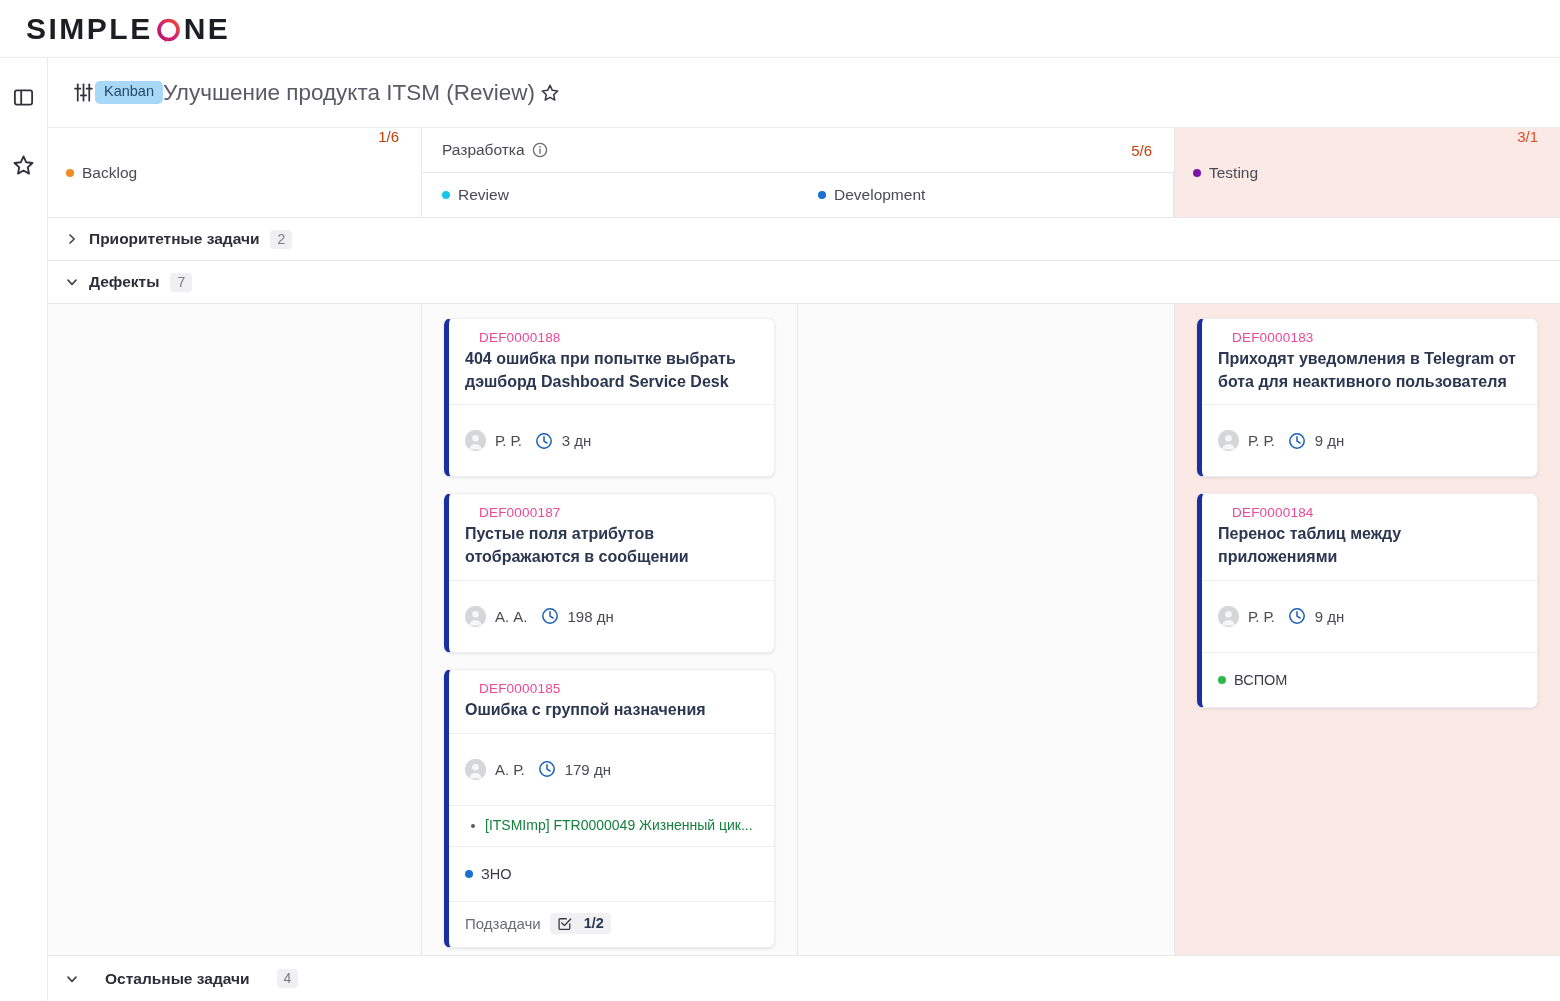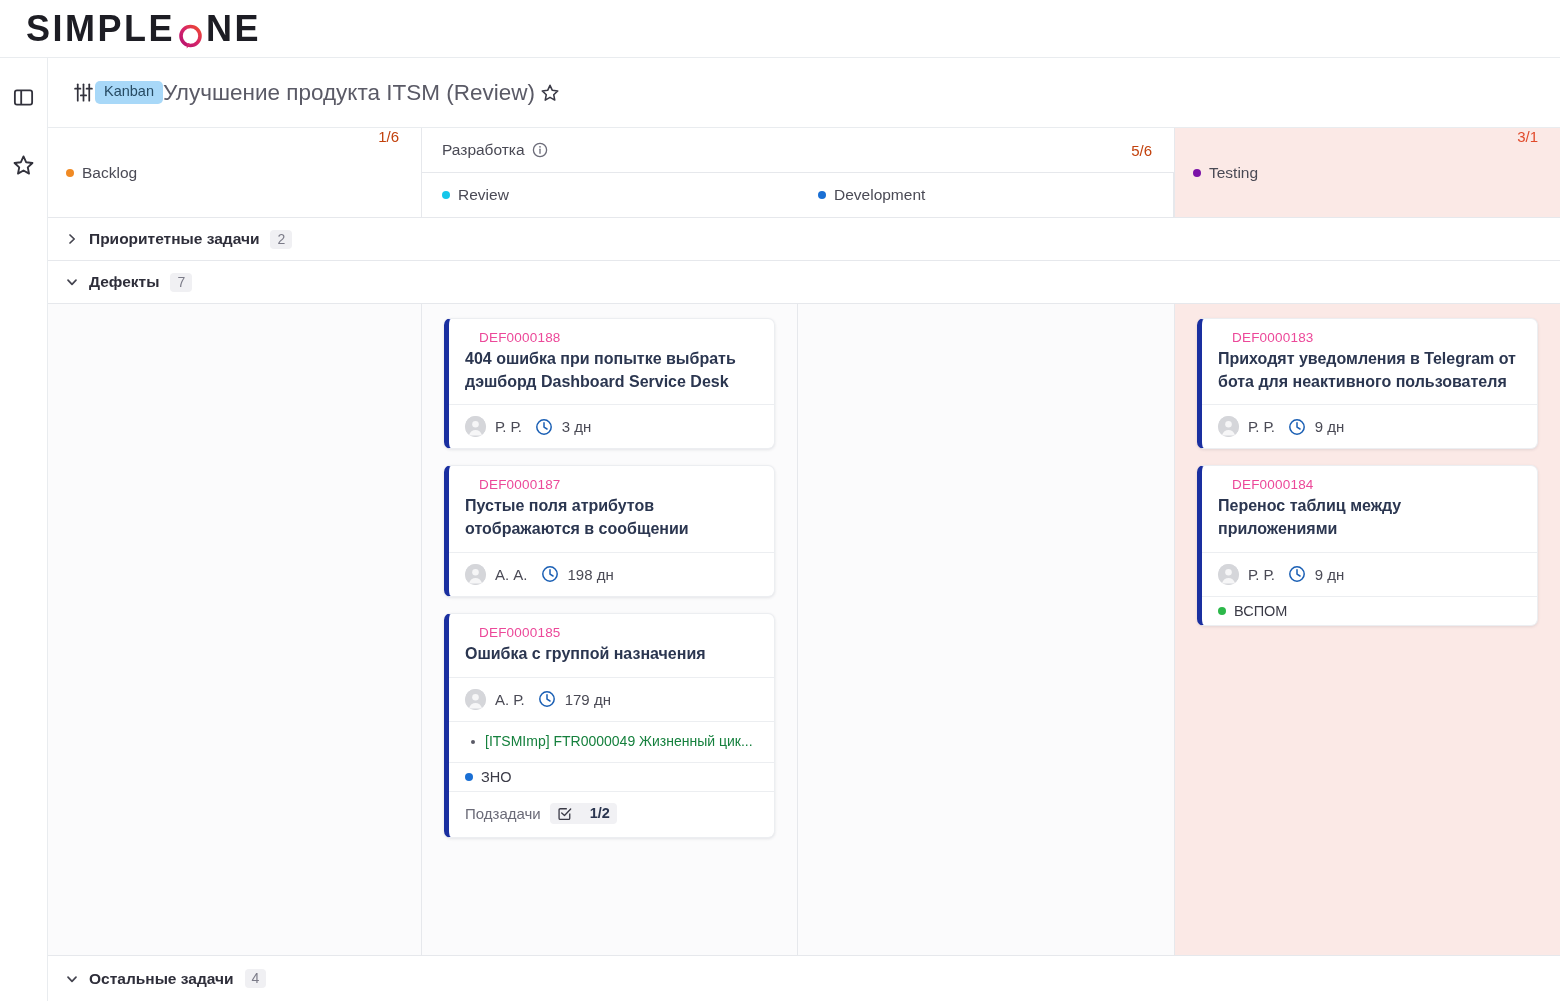--- a/index.html
+++ b/index.html
@@ -24,21 +24,21 @@
     display: flex;
     align-items: center;
     padding-left: 26px;
     box-sizing: border-box;
     background: #ffffff;
     border-bottom: 1px solid #e9ecef;
   }
   .logo {
     display: flex;
     align-items: center;
-    font-size: 36px;
+    font-size: 30px;
     font-weight: 700;
     letter-spacing: 2.5px;
     color: #1d1d24;
   }
   .logo .ring {
     display: inline-block;
     width: 27px; height: 27px;
     margin: 0 2px;
     position: relative;
     top: 2px;
@@ -228,21 +228,21 @@
     font-weight: 700;
     color: #2b3650;
     line-height: 1.42;
     margin-bottom: 11px;
   }
   .card-row {
     display: flex;
     align-items: center;
     gap: 9px;
     border-top: 1px solid #eceef1;
-    padding: 11px 16px;
+    padding: 25px 16px;
     font-size: 15px;
     color: #4a4a55;
   }
   .avatar {
     width: 21px; height: 21px; border-radius: 50%;
     background: #d5d6da;
     display: flex; align-items: center; justify-content: center;
     flex: 0 0 21px;
   }
   .initials { font-size: 15px; color: #4a4a55; margin-right: 4px; }
@@ -266,49 +266,49 @@
     white-space: nowrap;
     overflow: hidden;
     text-overflow: ellipsis;
     line-height: 1.4;
   }
   .tag-row {
     display: flex;
     align-items: center;
     gap: 8px;
     border-top: 1px solid #eceef1;
-    padding: 6px 16px;
+    padding: 19px 16px;
     font-size: 14.5px;
     color: #3b3b47;
   }
   .sub-row {
     display: flex;
     align-items: center;
     gap: 9px;
     border-top: 1px solid #eceef1;
     padding: 11px 16px 13px;
     font-size: 15px;
     color: #6b6b78;
   }
   .sub-pill {
     display: inline-flex;
     align-items: center;
-    gap: 18px;
+    gap: 12px;
     background: #f1f1f4;
     border-radius: 4px;
     padding: 2px 7px 3px;
   }
   .sub-pill .cnt { font-size: 14.5px; font-weight: 700; color: #2b3650; }
 
   .bottom-lane {
     height: 45px;
     flex: 0 0 45px;
     display: flex;
     align-items: center;
-    gap: 11px;
+    gap: 27px;
     padding-left: 18px;
     box-sizing: border-box;
     background: #ffffff;
     cursor: pointer;
   }
 </style>
 </head>
 <body>
 
 <div id="app">

